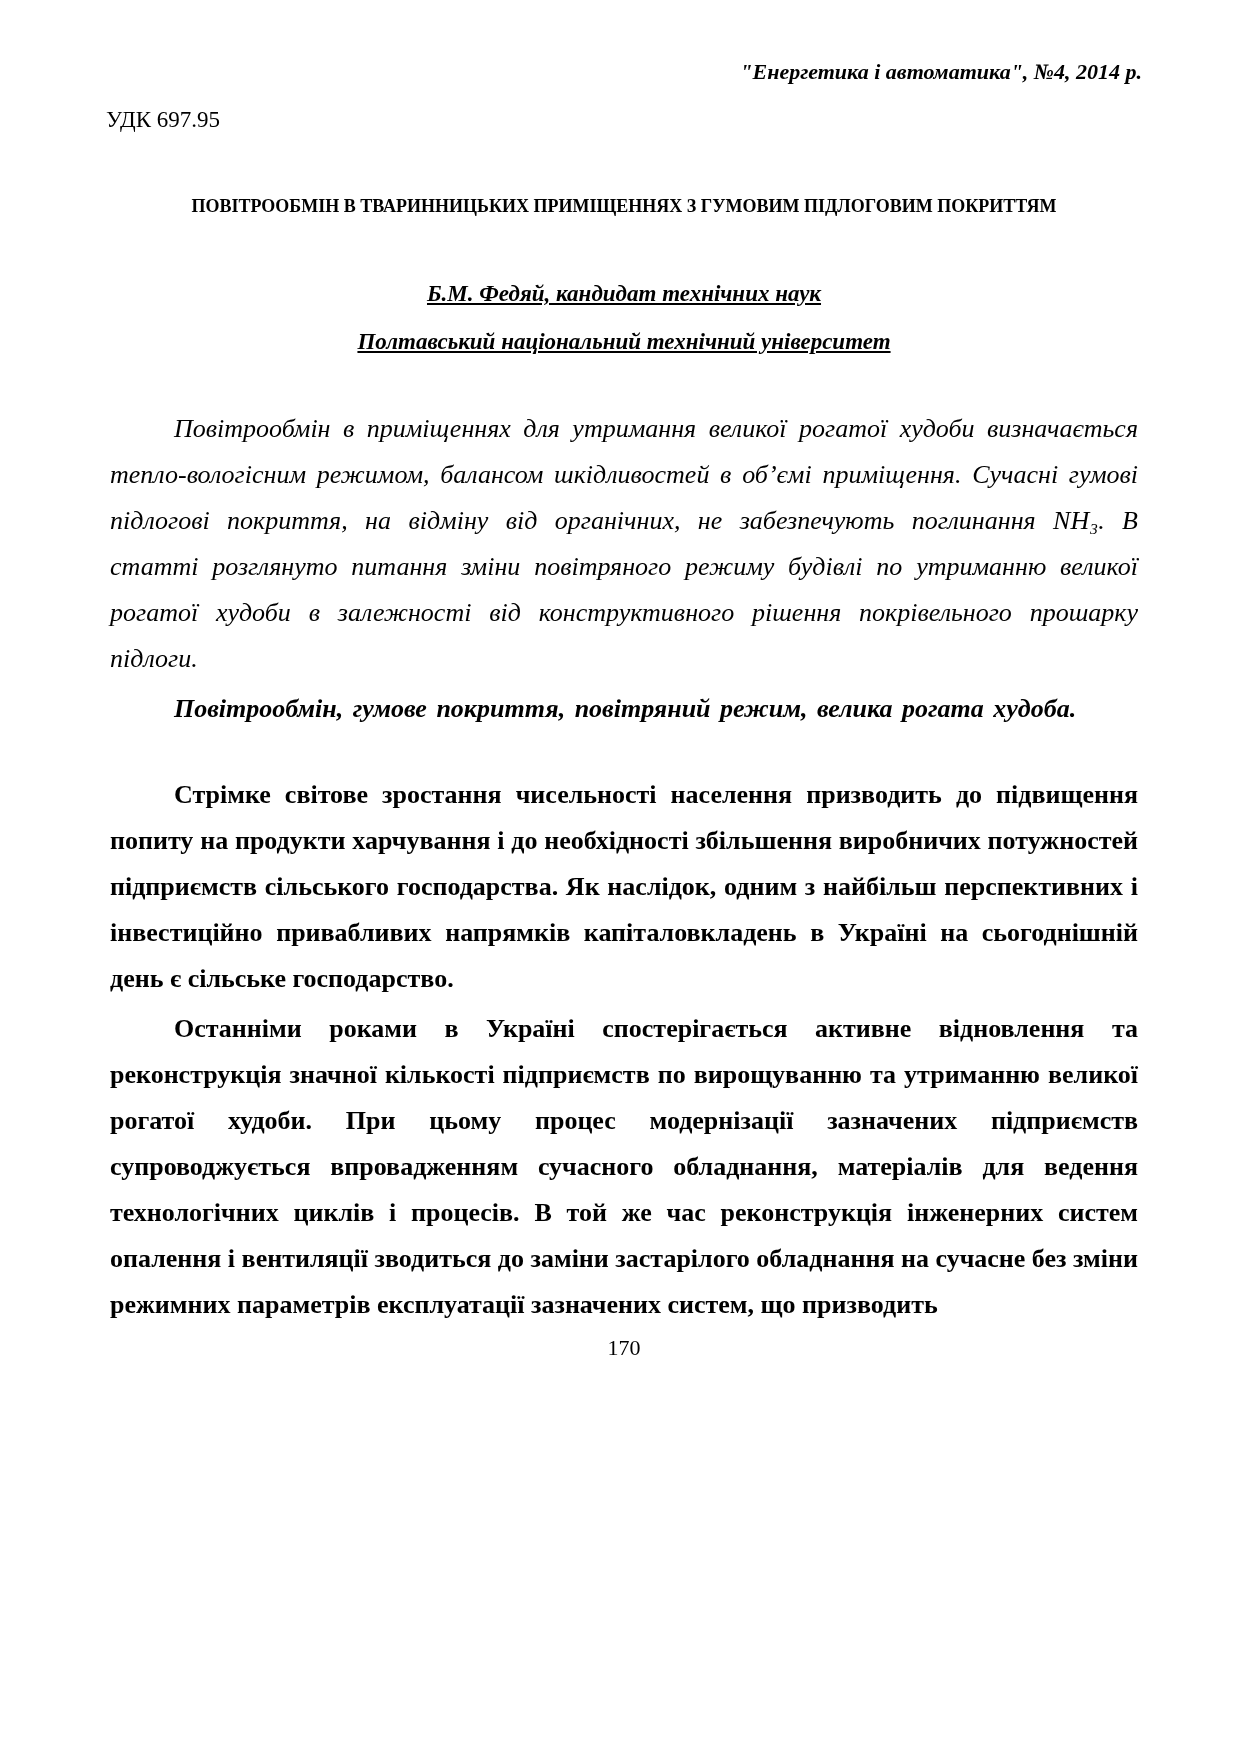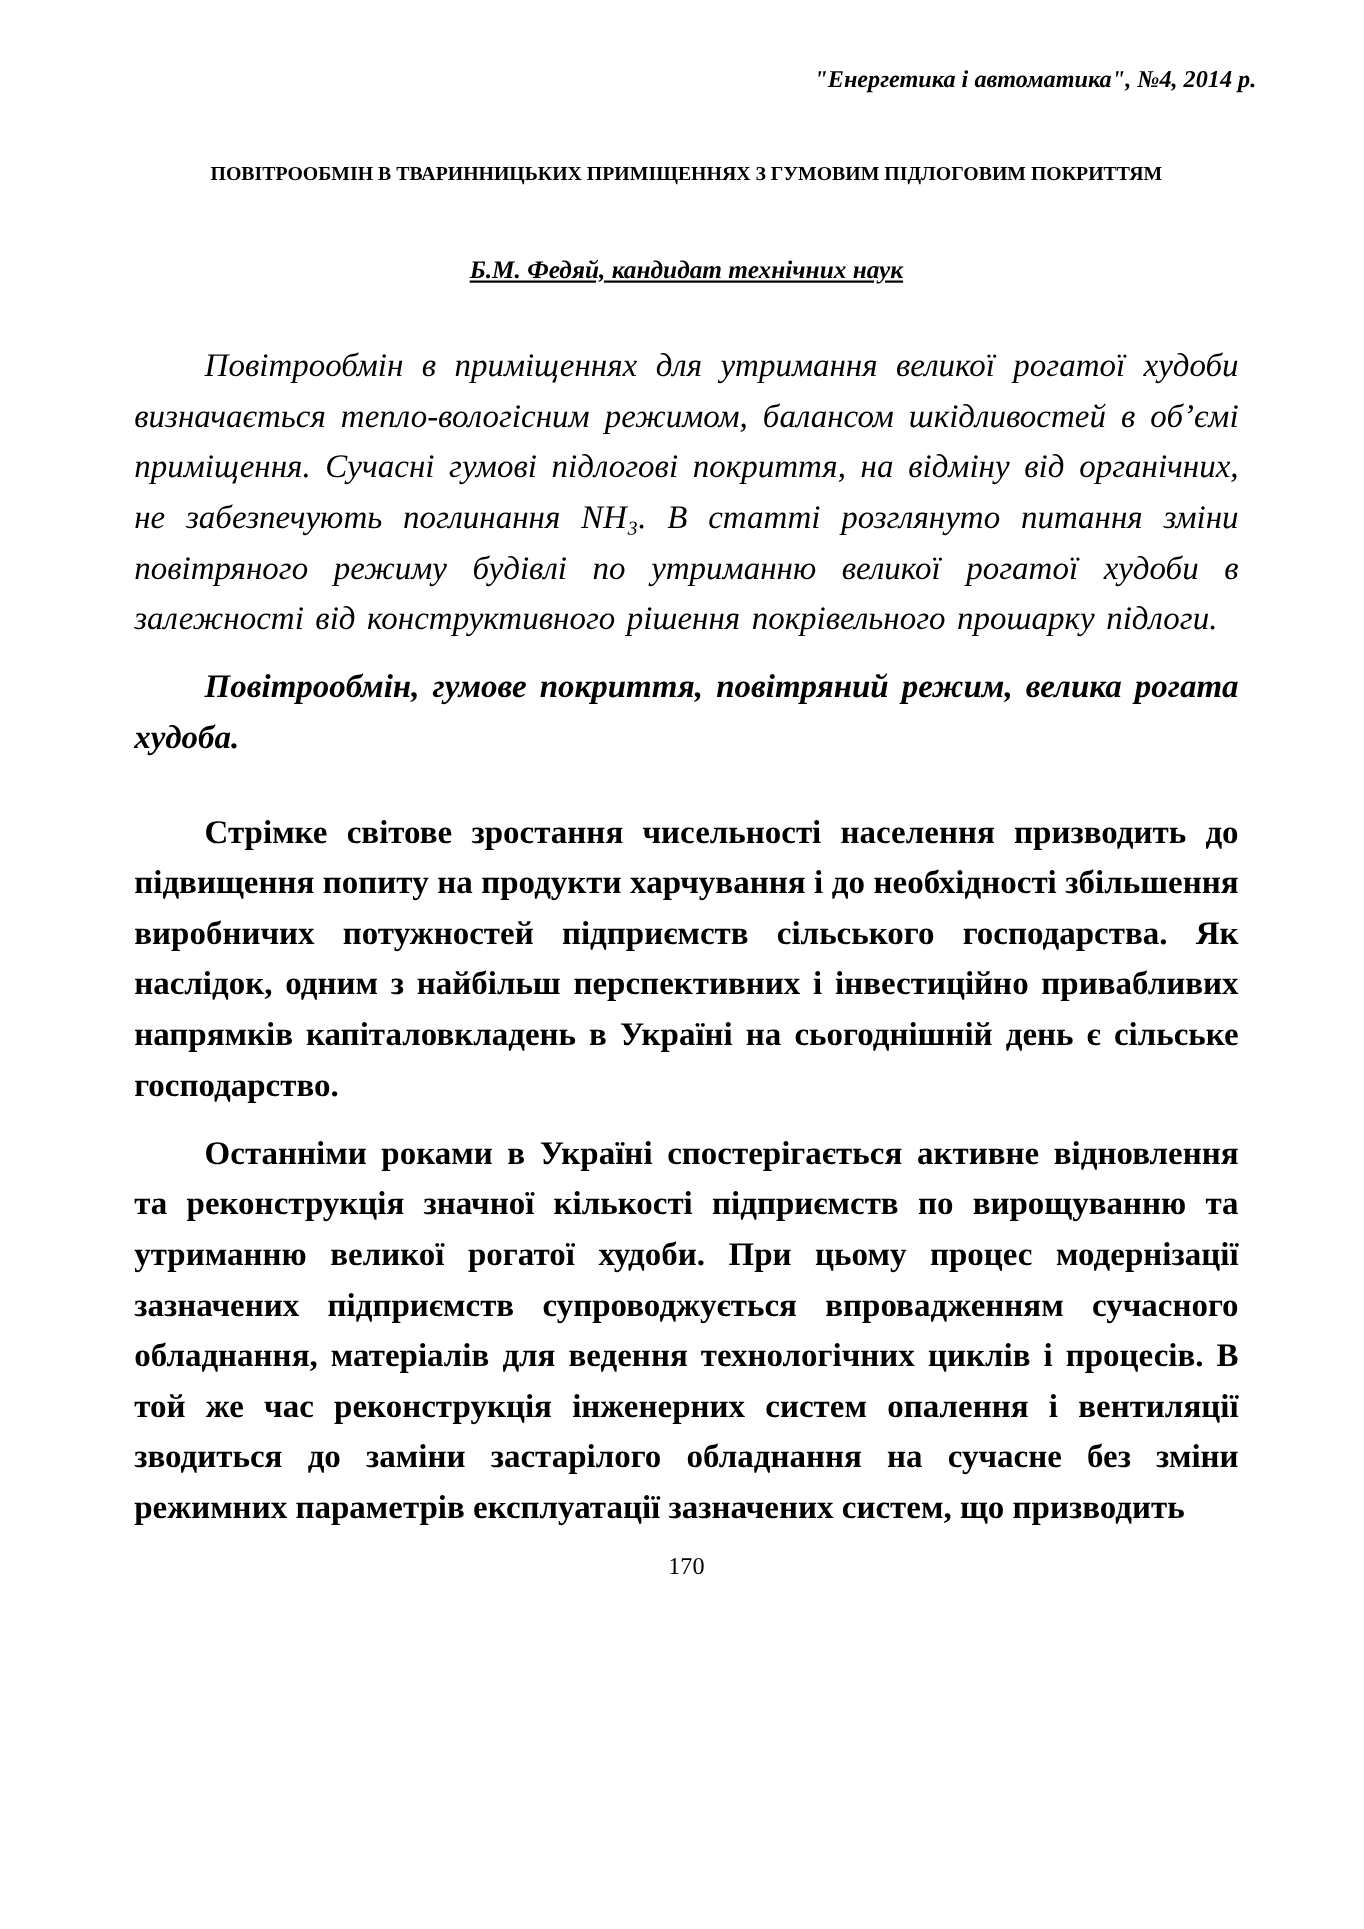--- a/index.html
+++ b/index.html
@@ -43,25 +43,25 @@
     font-weight: bold;
     font-style: italic;
     font-size: 23px;
   }
   .authors .author-line {
     margin: 0;
     line-height: 48px;
     text-decoration: underline;
   }
   .para {
-    font-size: 30px;
+    font-size: 26px;
     line-height: 46px;
     text-align: justify;
     text-indent: 64px;
-    margin: 16px;
+    margin: 4px;
   }
   .abstract {
     margin-top: 40px;
     font-style: italic;
   }
   .abstract .para {
     word-spacing: 3px;
   }
   .keywords {
     font-weight: bold;
@@ -78,25 +78,27 @@
     margin-top: 6px;
   }
 </style>
 </head>
 <body>
 
 <div class="page">
 
   <div class="journal-header">"Енергетика і автоматика", №4, 2014 р.</div>
 
+  <div class="udc">УДК 697.95</div>
 
   <h1 class="title">ПОВІТРООБМІН В ТВАРИННИЦЬКИХ ПРИМІЩЕННЯХ З ГУМОВИМ ПІДЛОГОВИМ ПОКРИТТЯМ</h1>
 
   <div class="authors">
     <p class="author-line">Б.М. Федяй, кандидат технічних наук</p>
+    <p class="author-line">Полтавський національний технічний університет</p>
   </div>
 
   <div class="abstract">
     <p class="para">Повітрообмін в приміщеннях для утримання великої рогатої худоби визначається тепло-вологісним режимом, балансом шкідливостей в об’ємі приміщення. Сучасні гумові підлогові покриття, на відміну від органічних, не забезпечують поглинання NH₃. В статті розглянуто питання зміни повітряного режиму будівлі по утриманню великої рогатої худоби в залежності від конструктивного рішення покрівельного прошарку підлоги.</p>
     <p class="para keywords">Повітрообмін, гумове покриття, повітряний режим, велика рогата худоба.</p>
   </div>
 
   <div class="body-text">
     <p class="para">Стрімке світове зростання чисельності населення призводить до підвищення попиту на продукти харчування і до необхідності збільшення виробничих потужностей підприємств сільського господарства.  Як наслідок, одним з найбільш перспективних і інвестиційно привабливих напрямків капіталовкладень в Україні на сьогоднішній день є сільське господарство.</p>
     <p class="para">Останніми роками в Україні спостерігається активне відновлення та реконструкція значної кількості підприємств по вирощуванню та утриманню великої рогатої худоби. При цьому процес модернізації зазначених підприємств супроводжується впровадженням сучасного обладнання, матеріалів для ведення технологічних циклів і процесів. В той же час реконструкція інженерних систем опалення і вентиляції зводиться до заміни застарілого обладнання на сучасне без зміни режимних параметрів експлуатації зазначених систем, що призводить</p>

